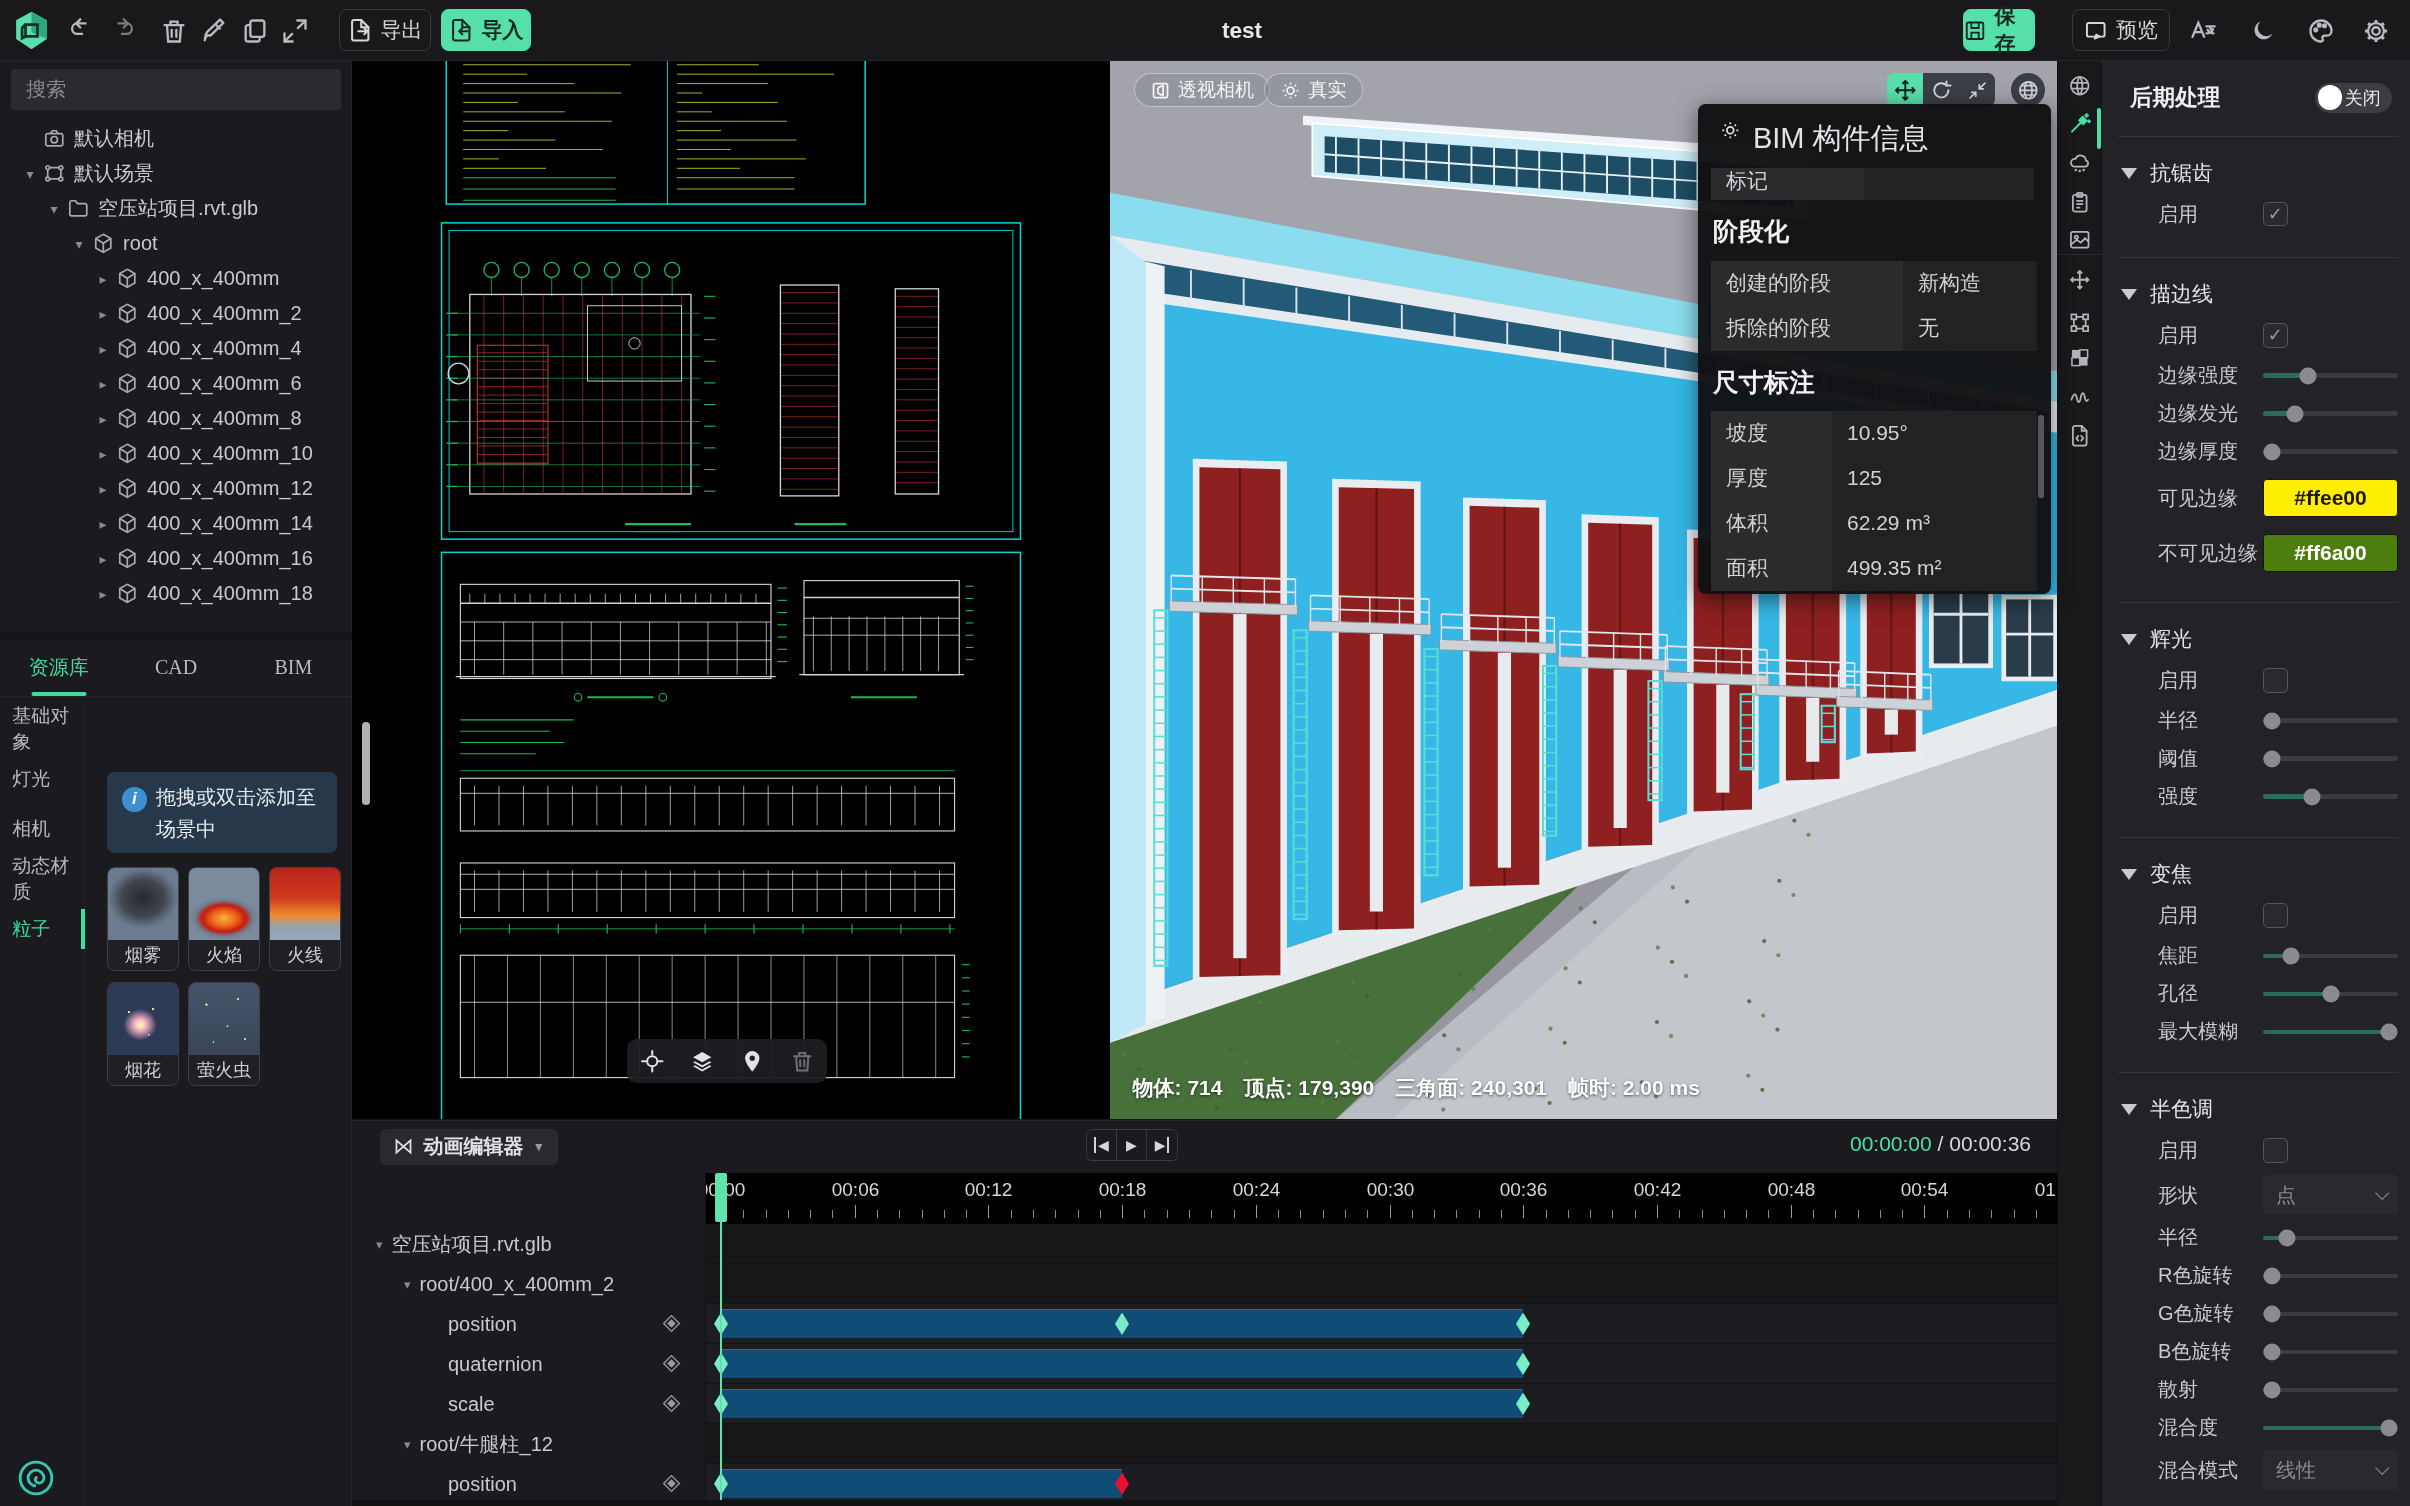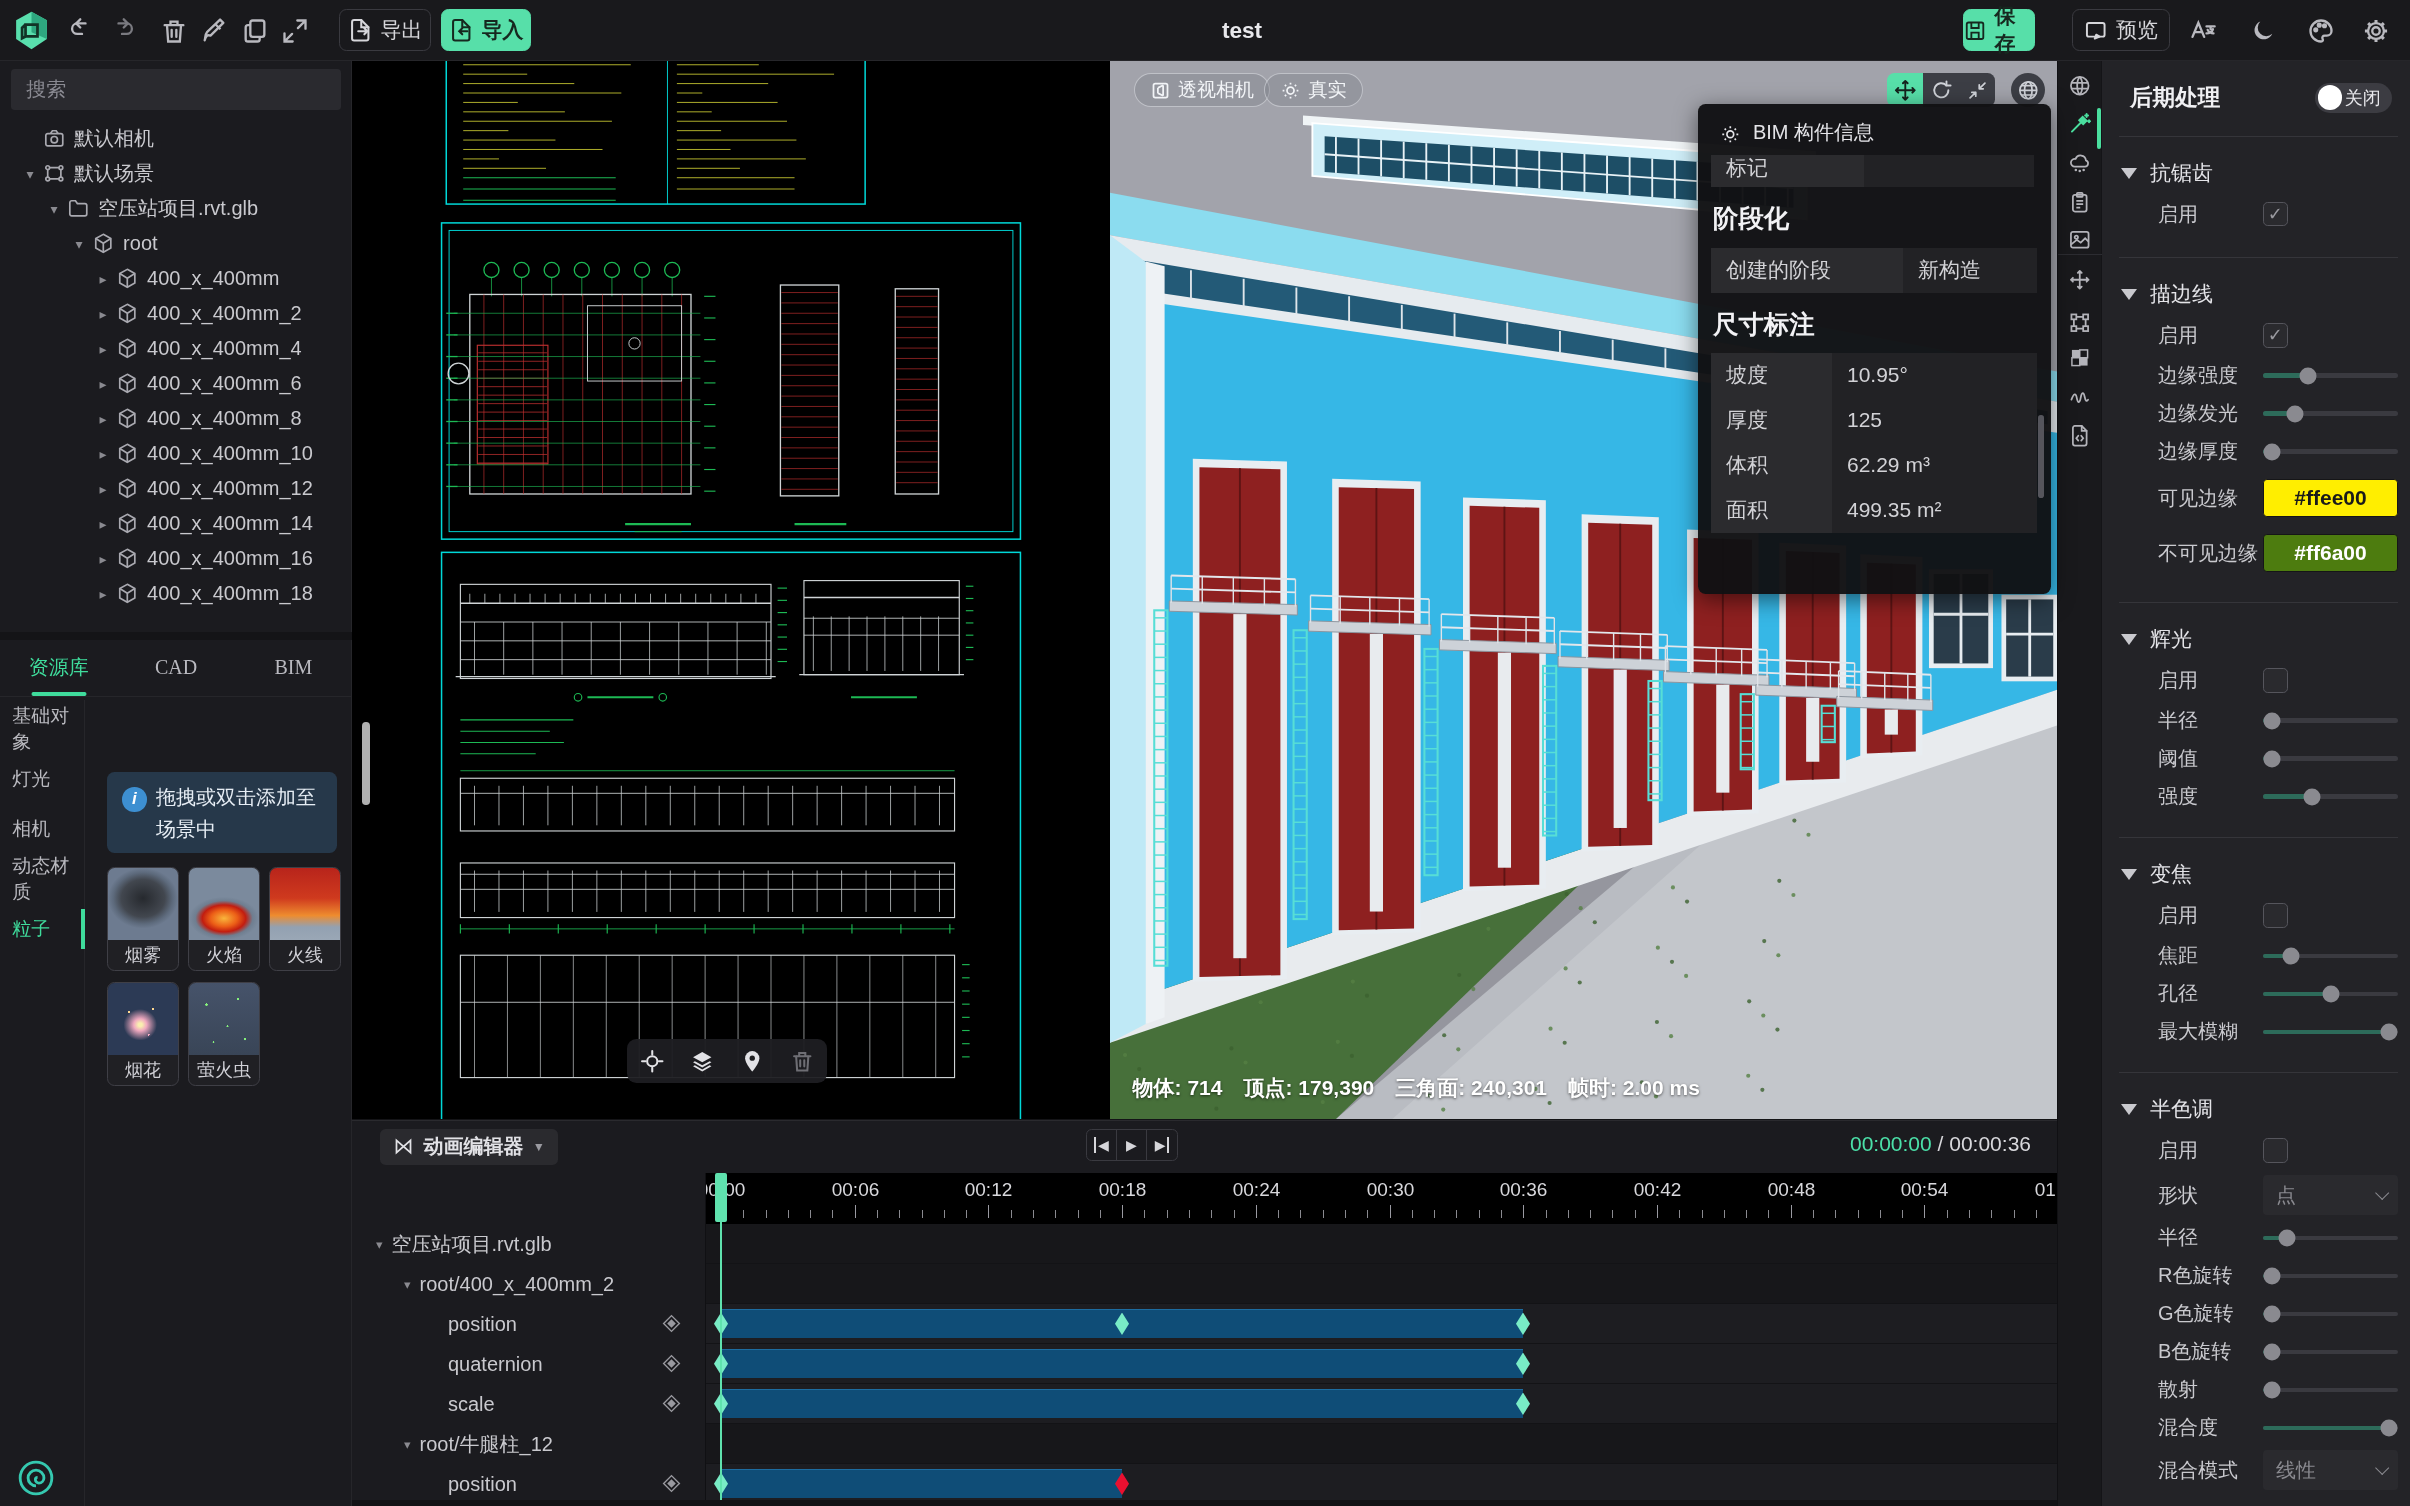--- a/index.html
+++ b/index.html
@@ -54,21 +54,21 @@
   #viewport { position:absolute; left:1110px; top:61px; width:947px; height:1058px; overflow:hidden; background:#9b9ca4; }
   .vp-pill { position:absolute; top:12.2px; height:34px; border:0.9px solid rgba(225,228,233,.55); border-radius:18px; background:rgba(125,128,136,.38); color:#f2f4f7; font-size:19px; display:flex; align-items:center; gap:7.5px; padding:0 15px; cursor:pointer; }
   #vp-group { position:absolute; top:12.2px; left:777px; height:34px; display:flex; border-radius:7.5px; overflow:hidden; cursor:pointer; }
   #vp-group .seg { width:36px; height:34px; display:flex; align-items:center; justify-content:center; background:rgba(38,40,46,.82); color:#cfd2d8; }
   #vp-group .seg.active { background:#57dfa9; color:#15231d; }
   #vp-globe { position:absolute; top:12.2px; left:901px; width:34px; height:34px; border-radius:50%; background:rgba(38,40,46,.82); color:#cfd2d8; display:flex; align-items:center; justify-content:center; cursor:pointer; }
   #vp-stats { position:absolute; left:22.6px; bottom:17px; display:flex; gap:21px; font-size:21px; font-weight:bold; color:#fff; text-shadow:0 0.9px 2.8px rgba(0,0,0,.6); }
 
   
   #bim { position:absolute; left:1698px; top:104px; width:353px; height:490px; background:rgba(17,17,19,.97); border-radius:7.5px; z-index:30; box-shadow:0 5.6px 22.6px rgba(0,0,0,.5); overflow:hidden; }
-  #bim .hd { display:flex; align-items:flex-end; gap:11.3px; padding:15px 0 9.4px 21px; font-size:20px; color:#e4e4e8; }
+  #bim .hd { display:flex; align-items:flex-start; gap:11.3px; padding:15px 0 9.4px 21px; font-size:29px; color:#e4e4e8; }
   #bim .clip-row { position:relative; height:32px; margin:0 17px 0 13px; overflow:hidden; }
   #bim .clip-row .lc { position:absolute; left:0; top:-13px; width:153px; height:45px; background:#2b2b2e; color:#d2d2d6; font-size:21px; padding:11.3px 0 0 15px; }
   #bim .clip-row .vc { position:absolute; left:153px; top:-13px; right:0; height:45px; background:#222225; }
   #bim .sec { font-size:25.4px; font-weight:bold; color:#f2f2f5; padding:15px 0 11.3px 15px; }
   #bim table { border-collapse:collapse; margin-left:13px; width:326px; table-layout:fixed; }
   #bim td { height:45px; font-size:21px; color:#d2d2d6; padding-left:15px; }
   #bim td.lbl { background:#2b2b2e; }
   #bim td.val { background:#222225; }
   #bim .sbar { position:absolute; right:7.5px; top:311px; width:5.6px; height:83px; background:#55555c; border-radius:2.8px; }
 
@@ -1203,20 +1203,24 @@
     <div class="lc">标记</div>
       <div class="vc"></div>
   </div>
   <div class="sec">阶段化</div>
   <table>
     <tbody>
         <tr>
           <td class="lbl" style="width:192px">创建的阶段</td>
           <td class="val">新构造</td>
         </tr>
+    <tr>
+          <td class="lbl">拆除的阶段</td>
+          <td class="val">无</td>
+        </tr>
   </tbody>
     </table>
   <div class="sec">尺寸标注</div>
   <table>
     <tbody>
         <tr>
           <td class="lbl" style="width:121px">坡度</td>
           <td class="val">10.95°</td>
         </tr>
     <tr>

